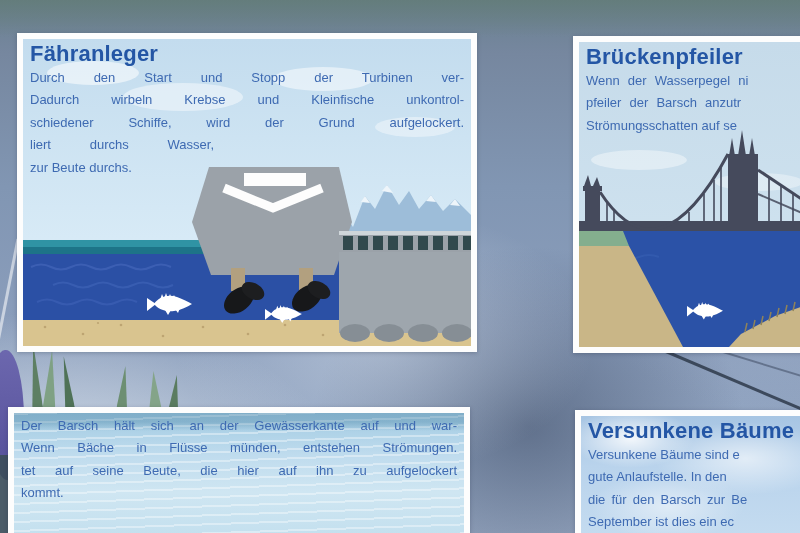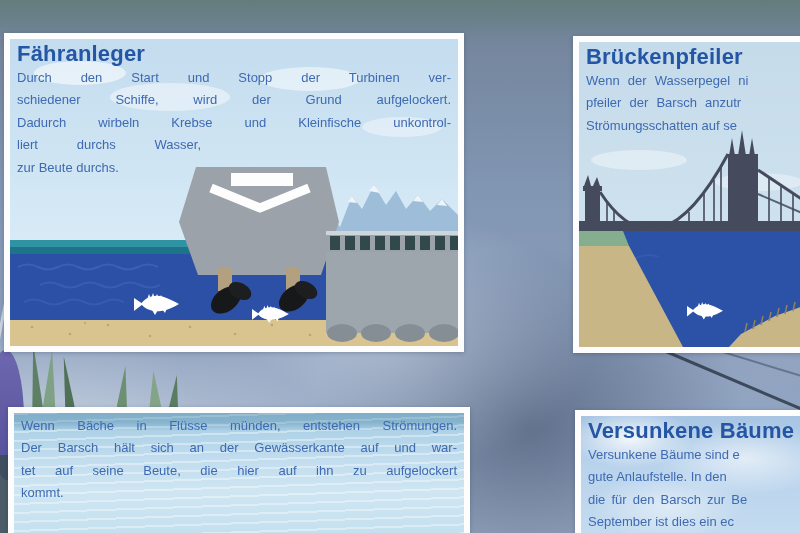--- a/index.html
+++ b/index.html
@@ -20,21 +20,21 @@
   .panel{position:absolute;border:6px solid #fdfdfd;box-sizing:border-box;box-shadow:0 1px 4px rgba(20,30,50,.25);}
   .panel .fill{position:absolute;left:0;top:0;width:100%;height:100%;}
   .txt{position:absolute;left:7px;right:7px;top:2px;z-index:3;}
   .ttl{font-size:22px;line-height:26px;font-weight:bold;color:#2456a5;letter-spacing:.2px;}
   .ln{font-size:13px;line-height:22.4px;color:#3e6ab2;}
   .just{text-align:justify;text-align-last:justify;}
   .nowrap{white-space:nowrap;}
   .ws4{word-spacing:4.5px;}
   .ws2{word-spacing:2.5px;}
   .narrow{width:184px;}
-  .p1{left:4px;top:33px;width:460px;height:319px;}
+  .p1{left:17px;top:33px;width:460px;height:319px;}
   .p2{left:573px;top:36px;width:242px;height:317px;}
   .p3{left:8px;top:407px;width:462px;height:140px;}
   .p4{left:575px;top:410px;width:240px;height:137px;}
   .p1 .fill{background:linear-gradient(180deg,#c3dcee 0%,#d4e8f5 55%,#e2f1fa 100%);}
   .p2 .fill{background:linear-gradient(180deg,#c6dbea 0%,#d2e5f1 100%);}
   .p3 .fill{background:
       linear-gradient(180deg, rgba(74,134,168,.35) 0 9px, rgba(74,134,168,0) 18px),
       repeating-linear-gradient(178deg, rgba(255,255,255,.38) 0 2px, rgba(255,255,255,0) 2px 9px),
       linear-gradient(180deg,#9dc3da 0%,#aed2e7 14%,#c0dcee 34%,#cfe6f2 62%,#c2dfee 100%);}
   .p4 .fill{background:
@@ -148,22 +148,22 @@
             <rect x="425" y="197" width="10" height="14"></rect>
           <rect x="440" y="197" width="8" height="14"></rect>
         </g>
       </g>
       <use href="#perch" transform="translate(124,254)"></use>
       <use href="#perch" transform="translate(242,266) scale(0.82)"></use>
     </svg>
     <div class="txt">
       <div class="ttl">Fähranleger</div>
       <div class="ln just">Durch den Start und Stopp der Turbinen ver-</div>
+      <div class="ln just">Dadurch wirbeln Krebse und Kleinfische unkontrol-</div>
       <div class="ln just">schiedener Schiffe, wird der Grund aufgelockert.</div>
-      <div class="ln just">Dadurch wirbeln Krebse und Kleinfische unkontrol-</div>
       <div class="narrow">
         <div class="ln just">liert durchs Wasser,</div>
         <div class="ln">zur Beute durchs.</div>
       </div>
     </div>
   </div>
 
   <div class="panel p2">
     <div class="fill"></div>
     <svg width="230" height="305" viewBox="0 0 230 305">
@@ -220,22 +220,22 @@
       <div class="ttl">Brückenpfeiler</div>
       <div class="ln nowrap ws4">Wenn der Wasserpegel ni</div>
       <div class="ln nowrap ws4">pfeiler der Barsch anzutr</div>
       <div class="ln nowrap">Strömungsschatten auf se</div>
     </div>
   </div>
 
   <div class="panel p3">
     <div class="fill"></div>
     <div class="txt">
+      <div class="ln just">Der Barsch hält sich an der Gewässerkante auf und war-</div>
       <div class="ln just">Wenn Bäche in Flüsse münden, entstehen Strömungen.</div>
-      <div class="ln just">Der Barsch hält sich an der Gewässerkante auf und war-</div>
       <div class="ln just">tet auf seine Beute, die hier auf ihn zu aufgelockert</div>
       <div class="ln">kommt.</div>
     </div>
   </div>
 
   <div class="panel p4">
     <div class="fill"></div>
     <div class="txt">
       <div class="ttl">Versunkene Bäume</div>
       <div class="ln nowrap">Versunkene Bäume sind e</div>

